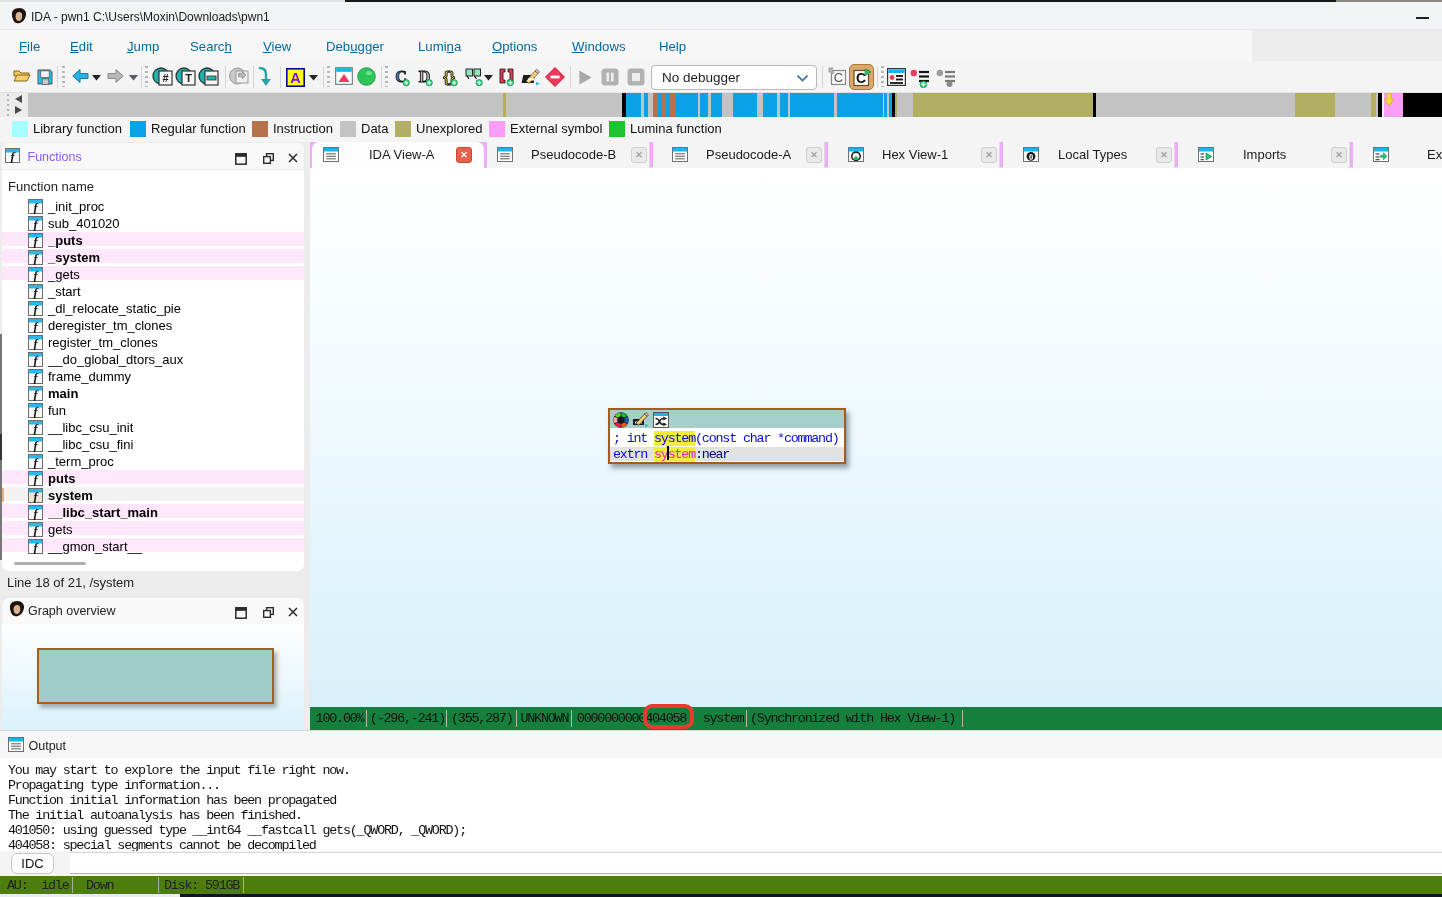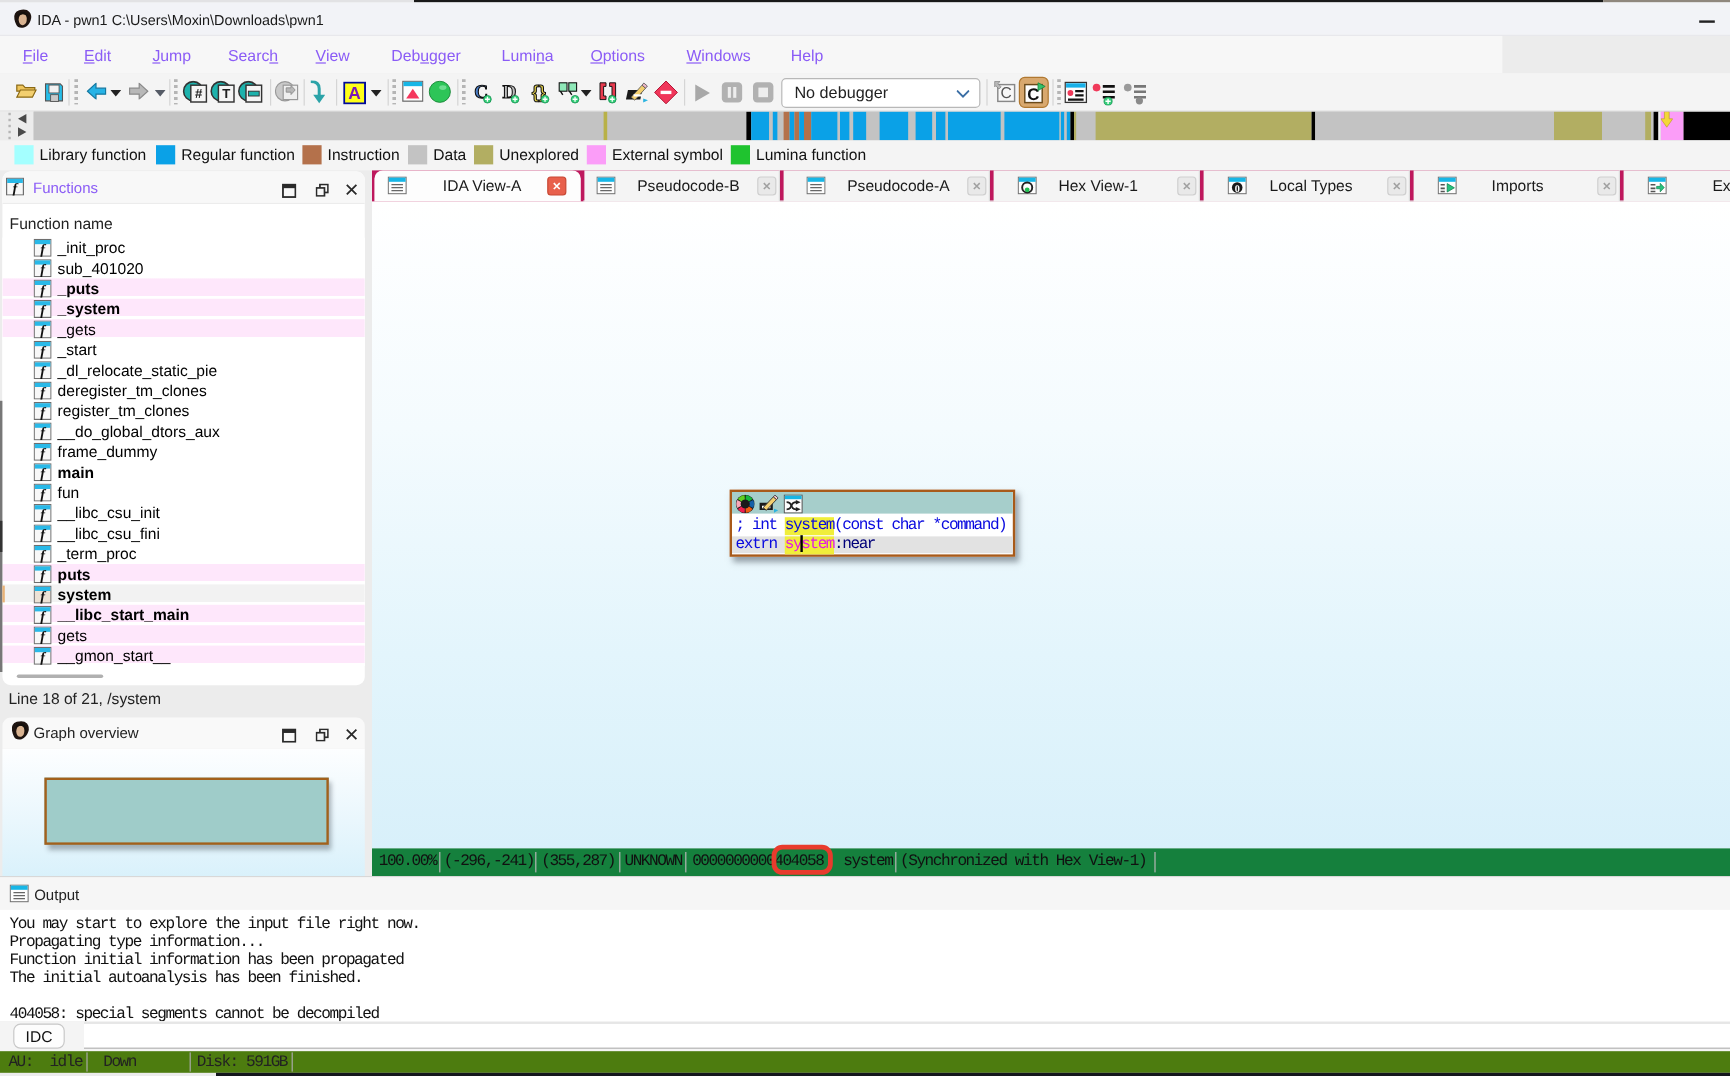--- a/index.html
+++ b/index.html
@@ -4,21 +4,21 @@
 html,body { width:1442px; height:897px; overflow:hidden; font-family:"Liberation Sans",sans-serif; background:#ececec; }
 #app { position:relative; width:1442px; height:897px; background:#ececec; overflow:hidden;}
 .abs { position:absolute; }
 .mono { font-family:"Liberation Mono",monospace; }
 #topstrip1 { left:0; top:0; width:345px; height:2px; background:#e2e2e4; }
 #topstrip2 { left:345px; top:0; width:991px; height:2px; background:#191919; }
 #topstrip3 { left:1336px; top:0; width:106px; height:2px; background:#8f877d; }
 #titlebar { left:0; top:2px; width:1442px; height:28px; background:#f2f3f7; border-bottom:1px solid #e8e8ec; }
 #title-text { left:31px; top:8px; font-size:12px; color:#1a1a1a; }
 #min-glyph { left:1416px; top:15px; width:13px; height:2px; background:#222; }
-#menubar { left:0; top:30px; width:1252px; height:31px; background:#f7f7f7; font-size:13.2px; color:#8b5cf6; }
+#menubar { left:0; top:30px; width:1252px; height:31px; background:#f7f7f7; font-size:13.2px; color:#0369a1; }
 #menubar span.mi { position:absolute; top:9px; }
 #toolbar { left:0; top:61px; width:1442px; height:32px; background:#f4f4f4; border-bottom:1px solid #e2e2e2; }
 .vsep { position:absolute; top:66px; width:1px; height:22px; background:#d5d5d5; }
 .handle { position:absolute; top:66px; width:3px; height:21px; background-image:repeating-linear-gradient(180deg,#b5b5b5 0 2px,transparent 2px 5px); }
 #navband { left:28px; top:93px; width:1414px; height:24px; background:#c3c3c3; overflow:hidden; }
 .seg { position:absolute; top:0; height:24px; }
 #legend { left:0; top:117px; width:1442px; height:25px; background:#f4f4f4; font-size:13px; color:#111; }
 .lsq { position:absolute; top:4px; width:16px; height:16px; }
 .ltx { position:absolute; top:4px; }
 #funcpanel { left:2px; top:143px; width:302px; height:428px; background:#fff; border-radius:7px; }
@@ -29,21 +29,21 @@
 .frow { position:relative; width:100%; height:17px; font-size:13px; color:#000; }
 .frow .nm { position:absolute; left:46px; top:1px; white-space:pre; }
 .pink { background:linear-gradient(180deg,#fee7fb 0,#fee7fb 14.5px,#ffffff 14.5px); }
 .selrow { background:linear-gradient(180deg,#f2f2f2 0,#f2f2f2 14.5px,#ffffff 14.5px); }
 .hscroll { left:14px; top:562px; width:72px; height:3px; background:#b0b0b0; border-radius:2px; }
 #line18 { left:7px; top:575px; font-size:13px; color:#222; }
 #gopanel-h { left:2px; top:598px; width:302px; height:26px; background:#f9f9f9; border-radius:7px 7px 0 0; }
 #gotitle { left:28px; top:604px; font-size:12.5px; color:#222; }
 #gobody { left:2px; top:624px; width:302px; height:107px; background:linear-gradient(180deg,#fdfeff 0%, #eaf7fd 55%, #d9f1fb 100%); }
 #gorect { left:35px; top:24px; width:237px; height:56px; background:#9fccc9; border:2px solid #a2601c; box-shadow:3px 4px 4px rgba(80,90,100,0.45); }
-#tabbar { left:310px; top:142px; width:1132px; height:26px; background:#be185d; }
+#tabbar { left:310px; top:142px; width:1132px; height:26px; background:#f0abfc; }
 .tab { position:absolute; top:0; height:26px; background:#f4f4f4; border-right:1px solid #dcdcdc; }
 .tab.active { background:#fdfdfd; border-radius:7px 7px 0 0; border-right:none; }
 .tab .tlabel { position:absolute; top:5px; font-size:13px; color:#1a1a1a; white-space:nowrap; }
 .closex { position:absolute; top:5px; width:16px; height:16px; border-radius:3px; background:#e9e9e9; border:1px solid #cfcfcf; color:#a0a0a0; font-size:9px; line-height:14px; text-align:center; font-weight:bold;}
 .closex.red { background:#e8604c; border-color:#c84834; color:#fff; }
 #mainview { left:310px; top:168px; width:1132px; height:539px; background:linear-gradient(180deg,#ffffff 0%, #f4fbfe 35%, #e3f5fc 70%, #d8f0fa 100%); }
 #statusrow2 { left:310px; top:707px; width:1132px; height:23px; background:#15803d; font-size:13.4px; letter-spacing:-1.2px; color:#111; }
 #statusrow2 span.st { position:absolute; top:4px; white-space:pre; }
 #statusrow2 .stsep { position:absolute; top:3px; width:1px; height:17px; background:#b5b5b5; }
 #redbox { position:absolute; left:642.5px; top:703.5px; width:51px; height:25px; border:4px solid #e83b2d; border-radius:9px; }
@@ -725,20 +725,21 @@
         <line x1="3.2" y1="9.3" x2="12.8" y2="9.3"></line>
         <line x1="3.2" y1="11.8" x2="12.8" y2="11.8"></line>
       </g>
     </svg>
 <span class="abs" id="outtitle">Output</span>
 <div class="abs" id="outbody">
 <span class="ol mono" style="top:5px">You may start to explore the input file right now.</span>
 <span class="ol mono" style="top:20px">Propagating type information...</span>
 <span class="ol mono" style="top:35px">Function initial information has been propagated</span>
 <span class="ol mono" style="top:50px">The initial autoanalysis has been finished.</span>
+<span class="ol mono" style="top:65px">401050: using guessed type __int64 __fastcall gets(_QWORD, _QWORD);</span>
 <span class="ol mono" style="top:80px">404058: special segments cannot be decompiled</span>
 </div>
 <div class="abs" id="idcrow"></div>
 <div class="abs" id="idcbtn">IDC</div>
 <div class="abs" id="idcinput"></div>
 <div class="abs mono" id="botstatus">
 <span class="abs bs" style="left:7px;top:2px">AU:  idle</span>
 <span class="abs bs" style="left:86px;top:2px">Down</span>
 <span class="abs bs" style="left:164px;top:2px">Disk: 591GB</span>
 <span class="abs" style="left:72px;top:1px;width:1px;height:16px;background:#aaa"></span>

